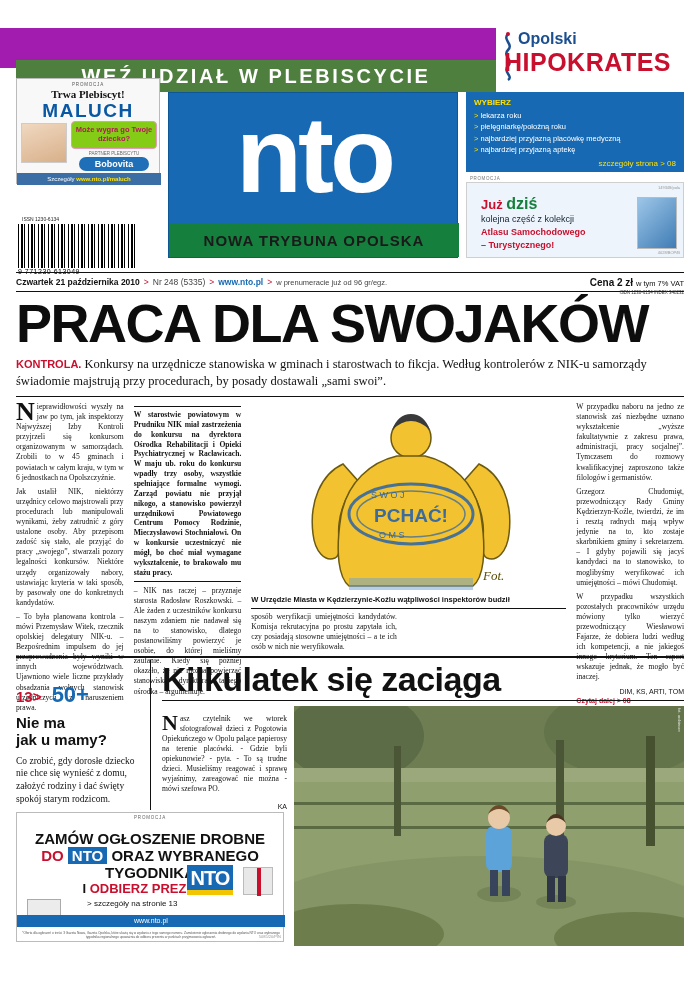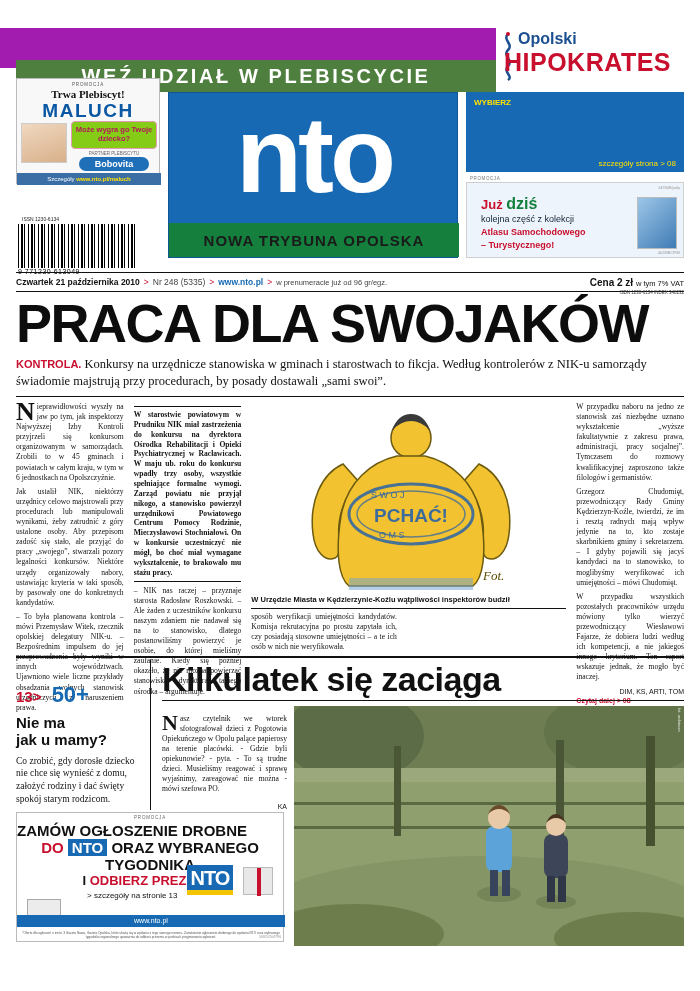--- a/index.html
+++ b/index.html
@@ -301,22 +301,22 @@
   
   .ad {
     position:absolute; left:16px; top:812px; width:268px; height:130px;
     border:1px solid #bbb; background:#ffffff;
   }
   .ad .promo-tag2 {
     text-align:center; font-family:"Liberation Sans", sans-serif; font-size:4.5px;
     color:#666; letter-spacing:.8px; padding-top:2px;
   }
   .ad .l1 {
-    font-family:"Liberation Sans", sans-serif; font-weight:bold;
-    font-size:15px; color:#111; margin-top:2px;
+    text-align:center; font-family:"Liberation Sans", sans-serif; font-weight:bold;
+    font-size:15px; color:#111; margin-top:10px;
   }
   .ad .l2 {
     text-align:center; font-family:"Liberation Sans", sans-serif; font-weight:bold; font-size:15px;
   }
   .ad .l2 .red { color:#c8102e; }
   .ad .l2 .ntob {
     background:#1669b2; color:#fff; padding:0 4px; display:inline-block;
   }
   .ad .l3 {
     text-align:center; font-family:"Liberation Sans", sans-serif; font-weight:bold; font-size:13px;
@@ -401,20 +401,26 @@
 
   <div class="masthead">
     <div class="nto-logo">nto</div>
     <div class="nto-bar">
       <span>NOWA TRYBUNA OPOLSKA</span>
     </div>
   </div>
 
   <div class="hippo-blue">
     <div class="wyb">WYBIERZ</div>
+    <ul>
+      <li>lekarza roku</li>
+      <li>pielęgniarkę/położną roku</li>
+      <li>najbardziej przyjazną placówkę medyczną</li>
+      <li>najbardziej przyjazną aptekę</li>
+    </ul>
     <div class="szcz">szczegóły strona &gt; 08</div>
   </div>
 
   <div class="promo-label-right">PROMOCJA</div>
   <div class="promo-right">
     <div class="tiny-code">149348/pola</div>
     <div class="juz">
       <span>Już</span>
       <b>dziś</b>
     </div>

